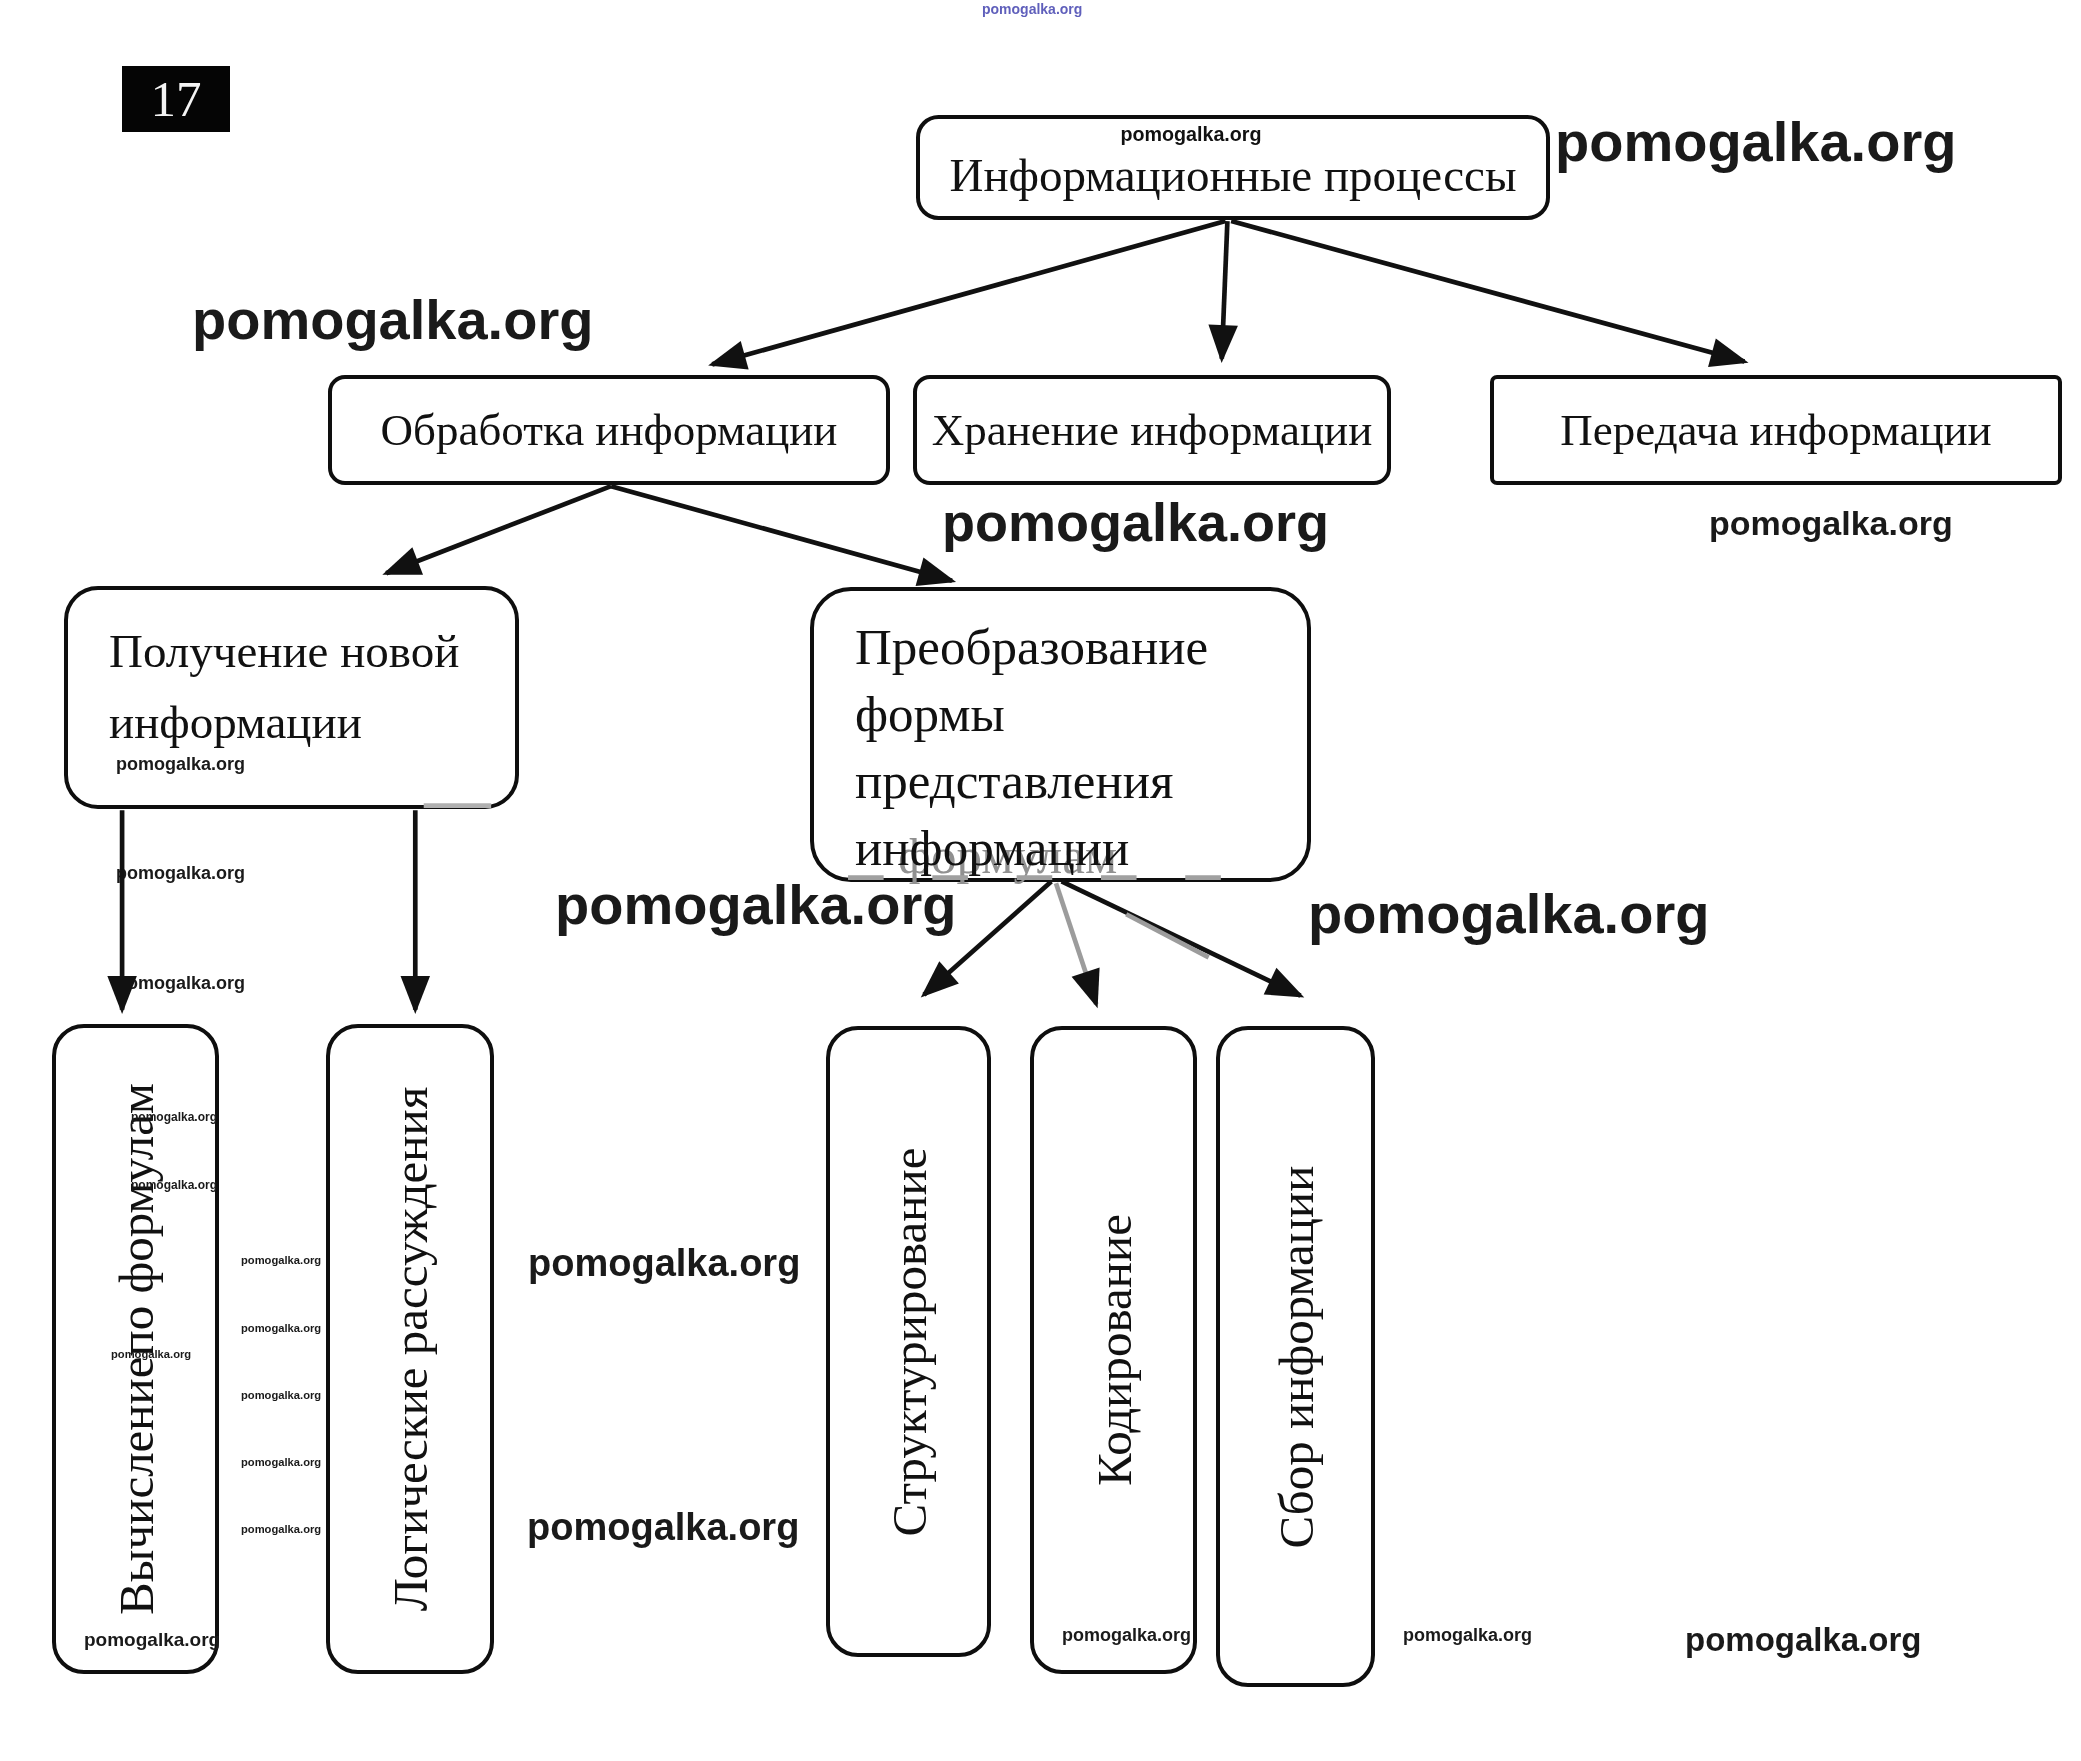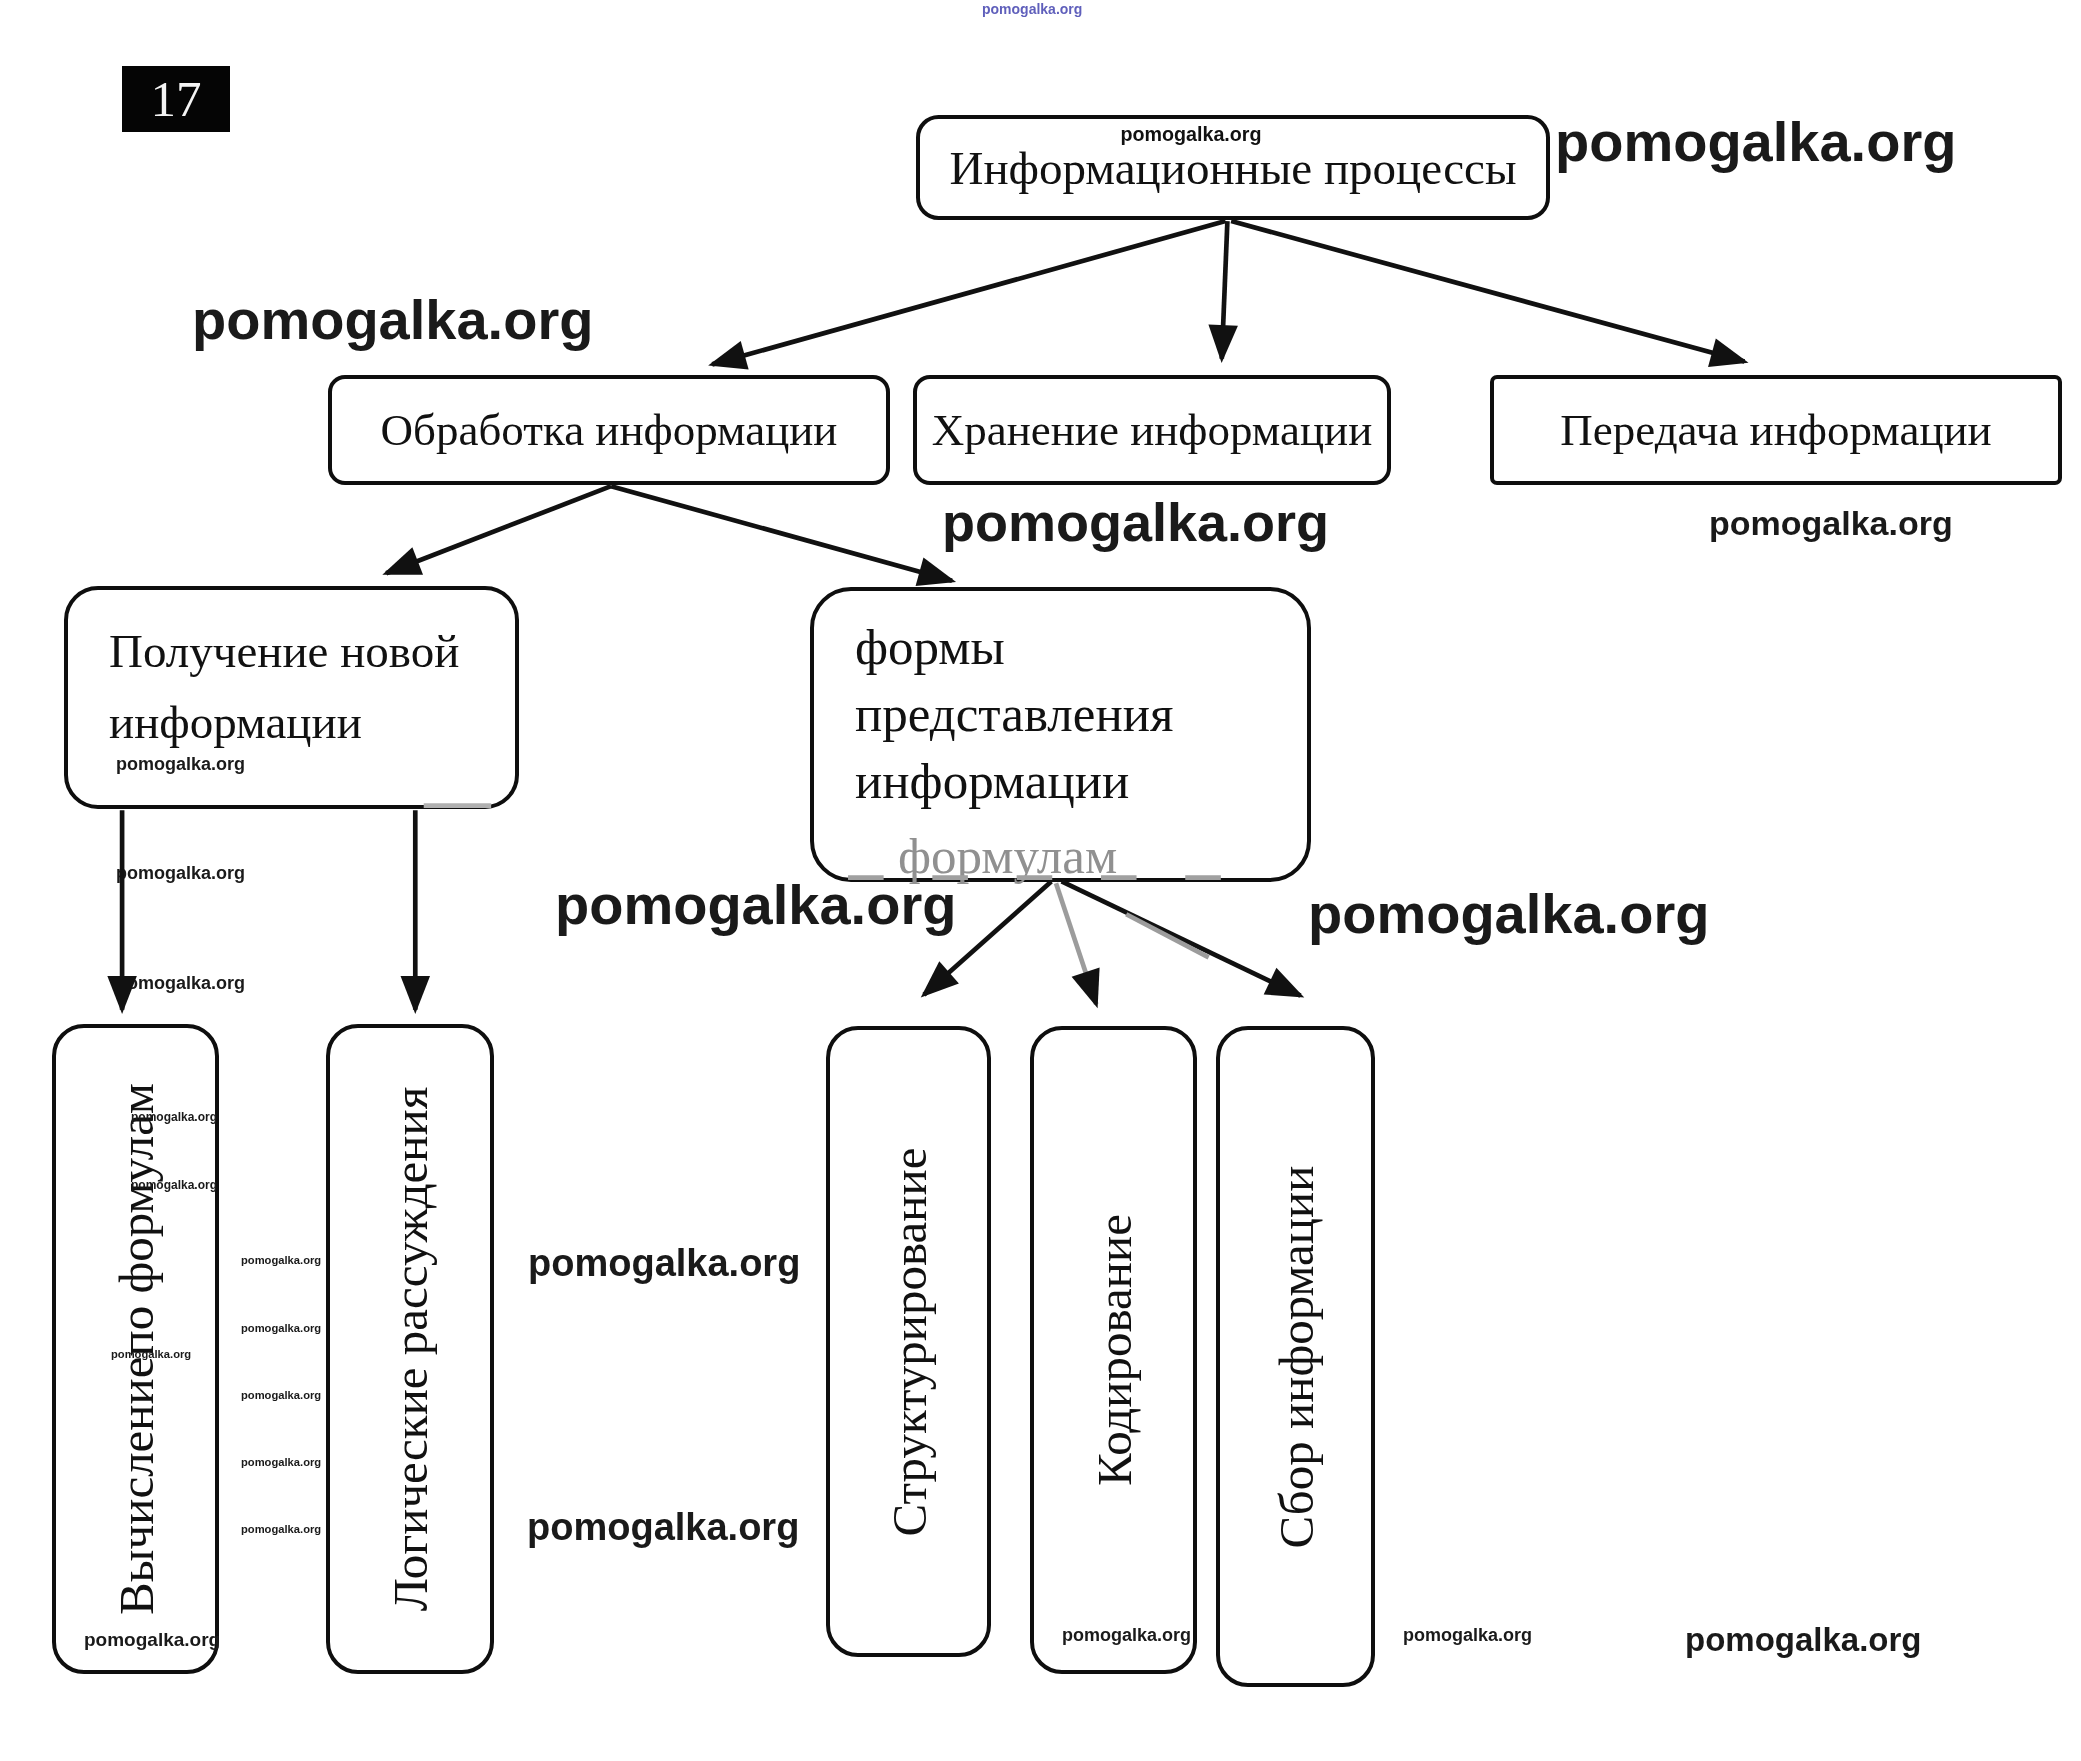--- a/index.html
+++ b/index.html
@@ -6,21 +6,21 @@
   .stage{position:relative;width:2082px;height:1761px;background:#ffffff;overflow:hidden;
          font-family:"Liberation Serif", serif;color:#111;}
   svg.connectors{position:absolute;left:0;top:0;width:2082px;height:1761px;z-index:5;pointer-events:none;}
 
   
   .node{position:absolute;background:#fff;border:4.7px solid #0e0e0e;box-sizing:border-box;z-index:2;}
   .node-root{left:916px;top:115px;width:634px;height:105px;border-radius:22.5px;
              display:flex;flex-direction:column;align-items:center;justify-content:flex-start;}
   .node-root .wm-in{font-family:"Liberation Sans",sans-serif;font-size:19.7px;font-weight:600;
                     margin-top:5.6px;margin-left:-84px;line-height:1;}
-  .node-root .label{font-size:47px;line-height:1;margin-top:1px;white-space:nowrap;}
+  .node-root .label{font-size:47px;line-height:1;margin-top:8px;white-space:nowrap;}
 
   .node-l2{top:375px;height:110px;border-radius:17px;display:flex;align-items:center;justify-content:center;}
   .node-l2 .label{font-size:45px;white-space:nowrap;}
   .node-l2a{left:328px;width:562px;}
   .node-l2b{left:913px;width:478px;}
   .node-l2c{left:1490px;width:572px;border-radius:7px;}
 
   .node-get{left:64px;top:586px;width:455px;height:223px;border-radius:34px;padding:26px 0 0 41px;}
   .node-get .line{font-size:47px;line-height:71px;white-space:nowrap;}
 
@@ -97,20 +97,21 @@
     <div class="label">Передача информации</div>
   </div>
 
   <div class="node node-get">
     <div class="line">Получение новой</div>
     <div class="line">информации</div>
   </div>
 
   <div class="node node-tr">
     <span class="ghost">формулам</span>
+    <div class="line">Преобразование</div>
     <div class="line">формы</div>
     <div class="line">представления</div>
     <div class="line">информации</div>
   </div>
 
   <div class="vbox v1">
     <span class="vtext">Вычислениепо формулам</span>
   </div>
   <div class="vbox v2">
     <span class="vtext">Логические рассуждения</span>

